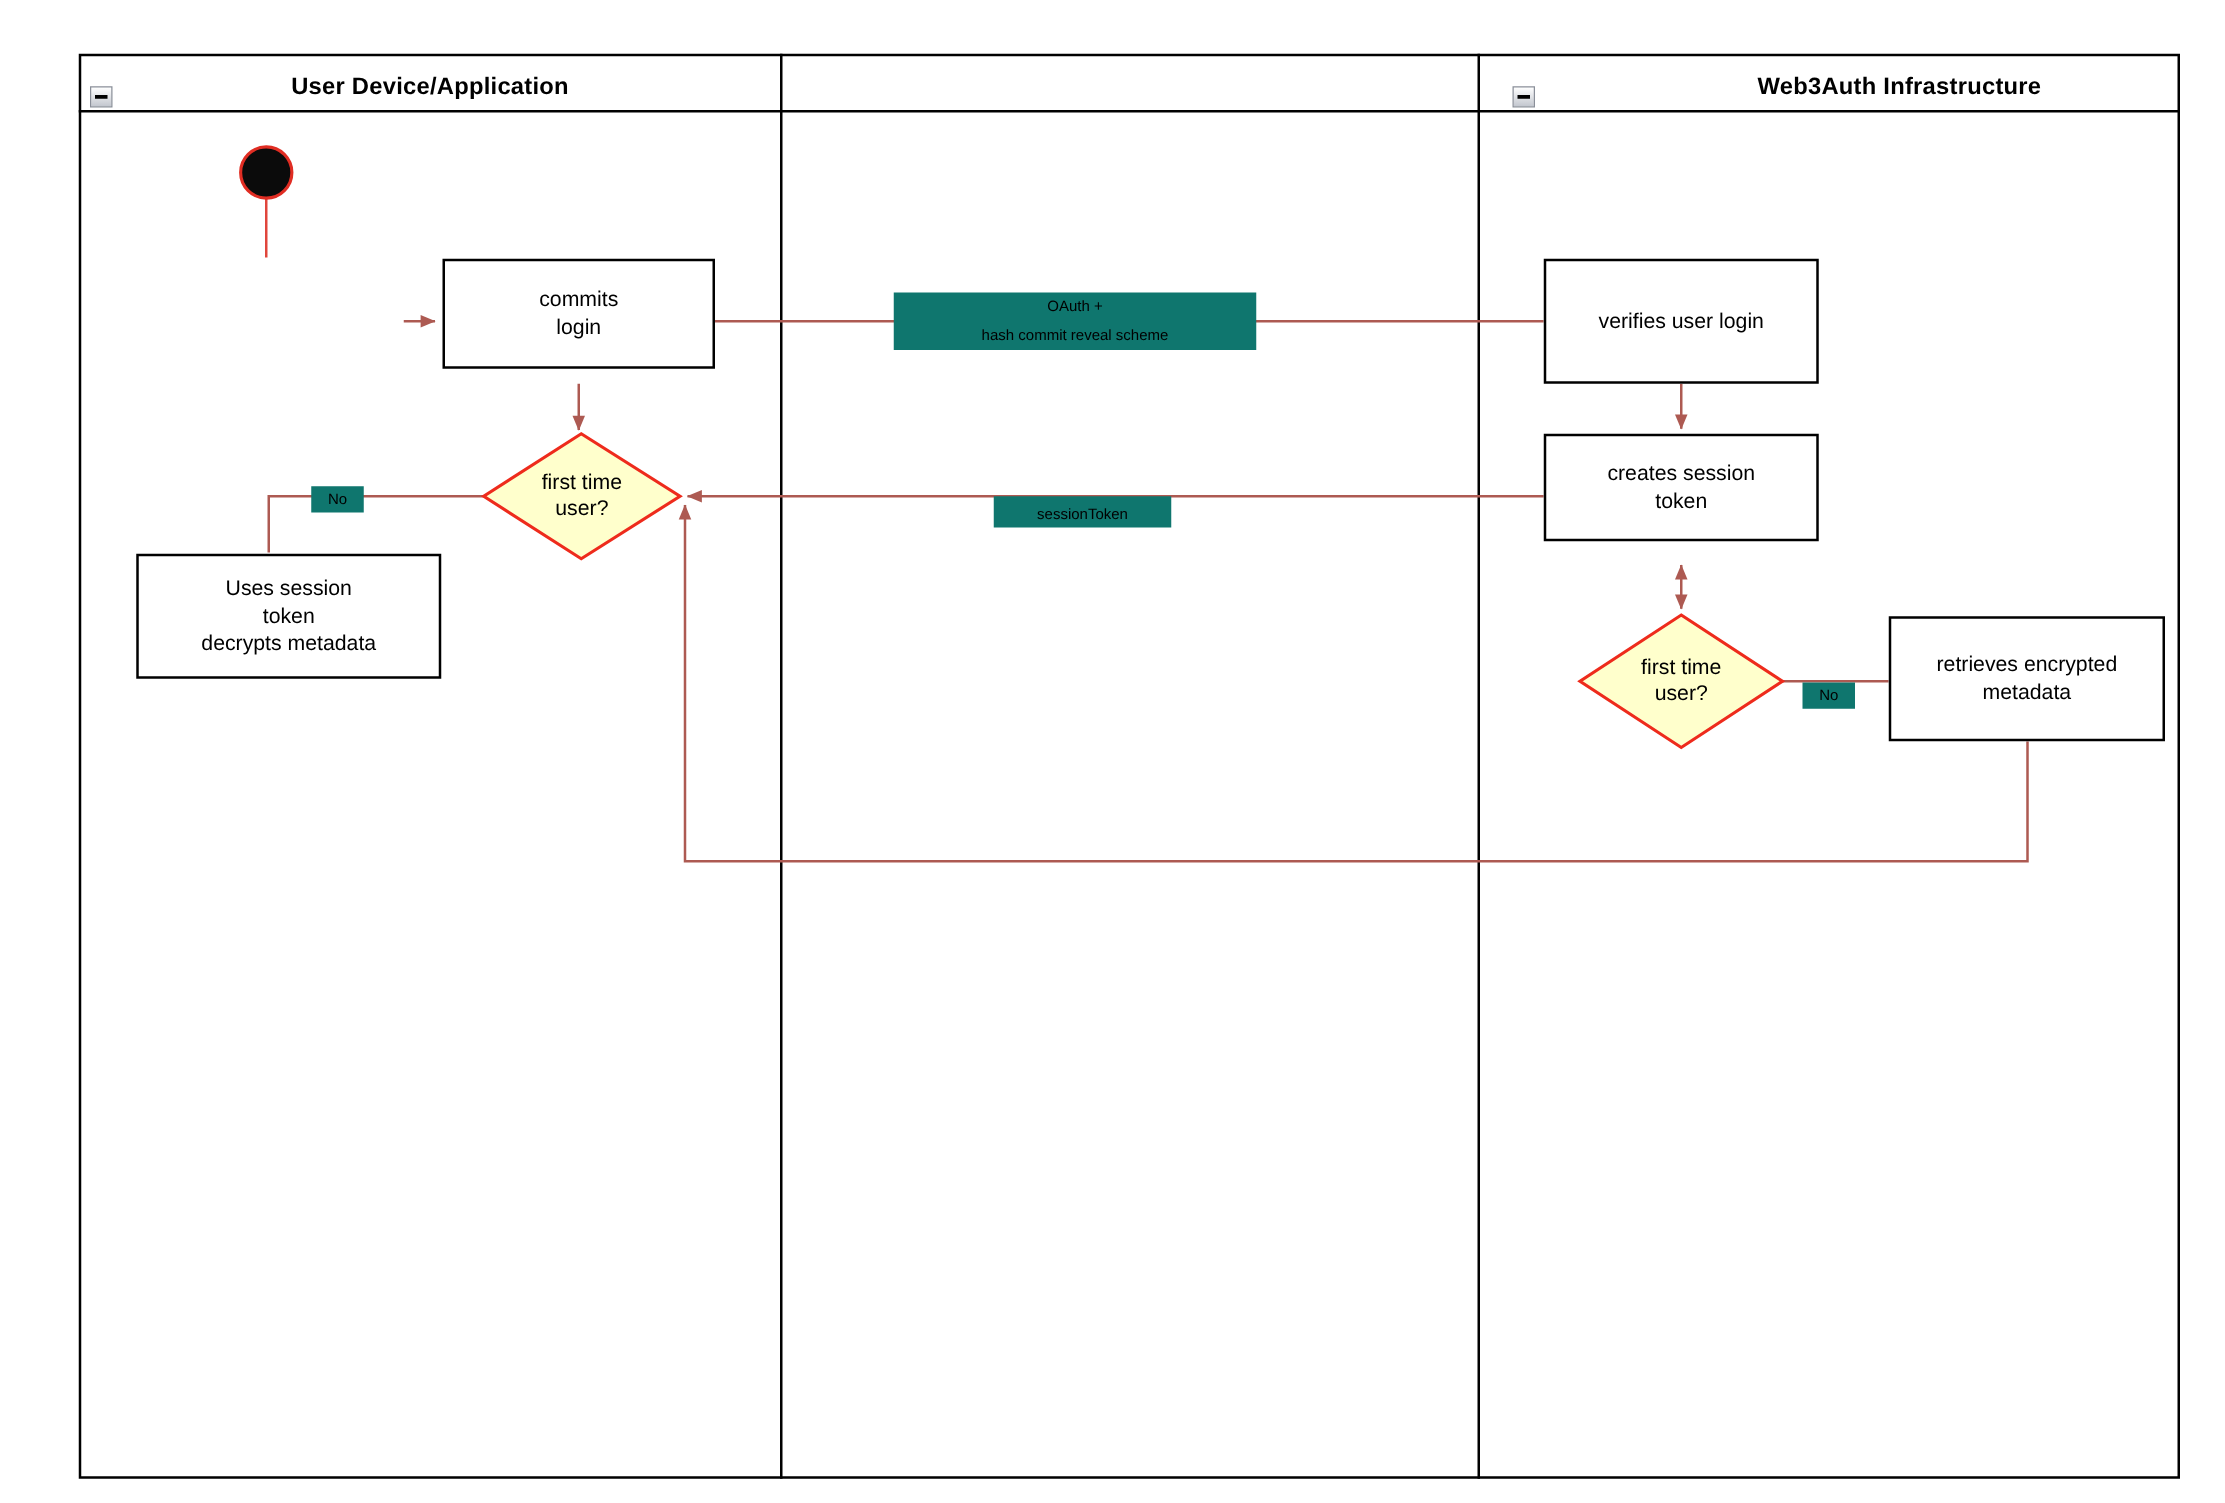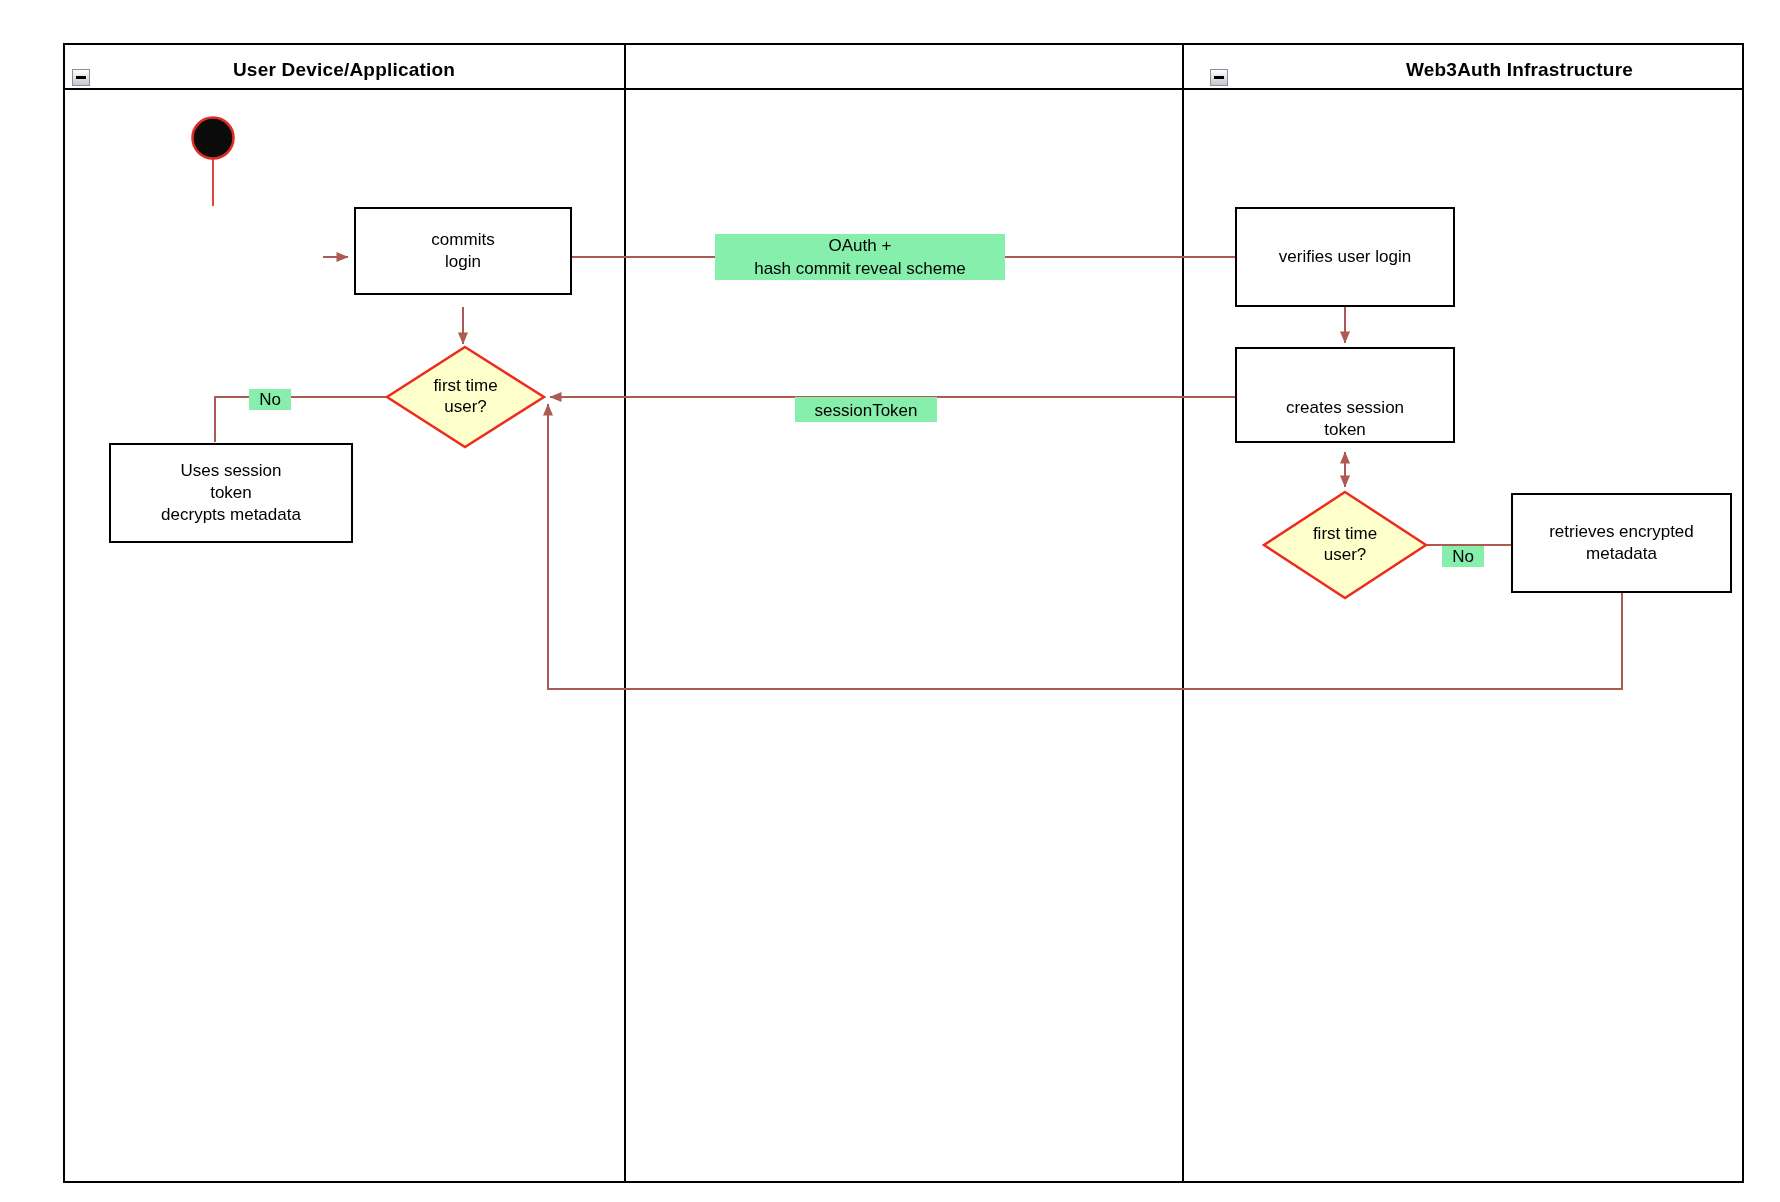--- a/index.html
+++ b/index.html
@@ -17,22 +17,22 @@
   .collapse-btn{position:absolute;left:9px;top:10px;width:18px;height:17px;
     background:linear-gradient(#ffffff,#c3c7cf);border:1px solid #8a8f99;
     box-sizing:border-box;display:flex;align-items:center;justify-content:center;cursor:pointer;}
   .collapse-btn .bar{width:10px;height:3px;background:#000;}
   
   .node{position:absolute;background:#ffffff;border:2px solid var(--node-border);
     box-sizing:border-box;display:flex;align-items:center;justify-content:center;
     text-align:center;font-size:17px;line-height:22px;}
   .prelines{white-space:pre-line;}
   .diamond-text{position:absolute;text-align:center;font-size:17px;line-height:21px;white-space:pre-line;}
-  .edge-label{position:absolute;background:#86efac;text-align:center;
-    font-size:17px;line-height:23px;white-space:pre-line;}
+  .edge-label{position:absolute;background:#0f766e;text-align:center;
+    font-size:12px;line-height:23px;white-space:pre-line;}
   svg.wires{position:absolute;left:0;top:0;}
   .edge{stroke:var(--edge);stroke-width:2;fill:none;}
   .start-edge{stroke:var(--start-edge);stroke-width:2;fill:none;}
   .ah{fill:var(--edge);}
   .decision{fill:var(--decision-fill);stroke:var(--decision-stroke);stroke-width:2.5;}
   .start-circle{fill:var(--start-fill);stroke:var(--start-stroke);stroke-width:2.5;}
 </style>
 </head>
 <body>
 
@@ -80,21 +80,21 @@
     <polygon class="decision" points="1345,492 1426,545 1345,598 1264,545"></polygon>
   </svg>
 
   <div class="node" style="left:354px;top:207px;width:218px;height:88px;">
     <span class="prelines">commits
 login</span>
   </div>
   <div class="node" style="left:1235px;top:207px;width:220px;height:100px;">
     <span class="prelines">verifies user login</span>
   </div>
-  <div class="node" style="left:1235px;top:347px;width:220px;height:96px;align-items:flex-end;">
+  <div class="node" style="left:1235px;top:347px;width:220px;height:86px;">
     <span class="prelines">creates session
 token</span>
   </div>
   <div class="node" style="left:109px;top:443px;width:244px;height:100px;">
     <span class="prelines">Uses session
 token
 decrypts metadata</span>
   </div>
   <div class="node" style="left:1511px;top:493px;width:221px;height:100px;">
     <span class="prelines">retrieves encrypted

